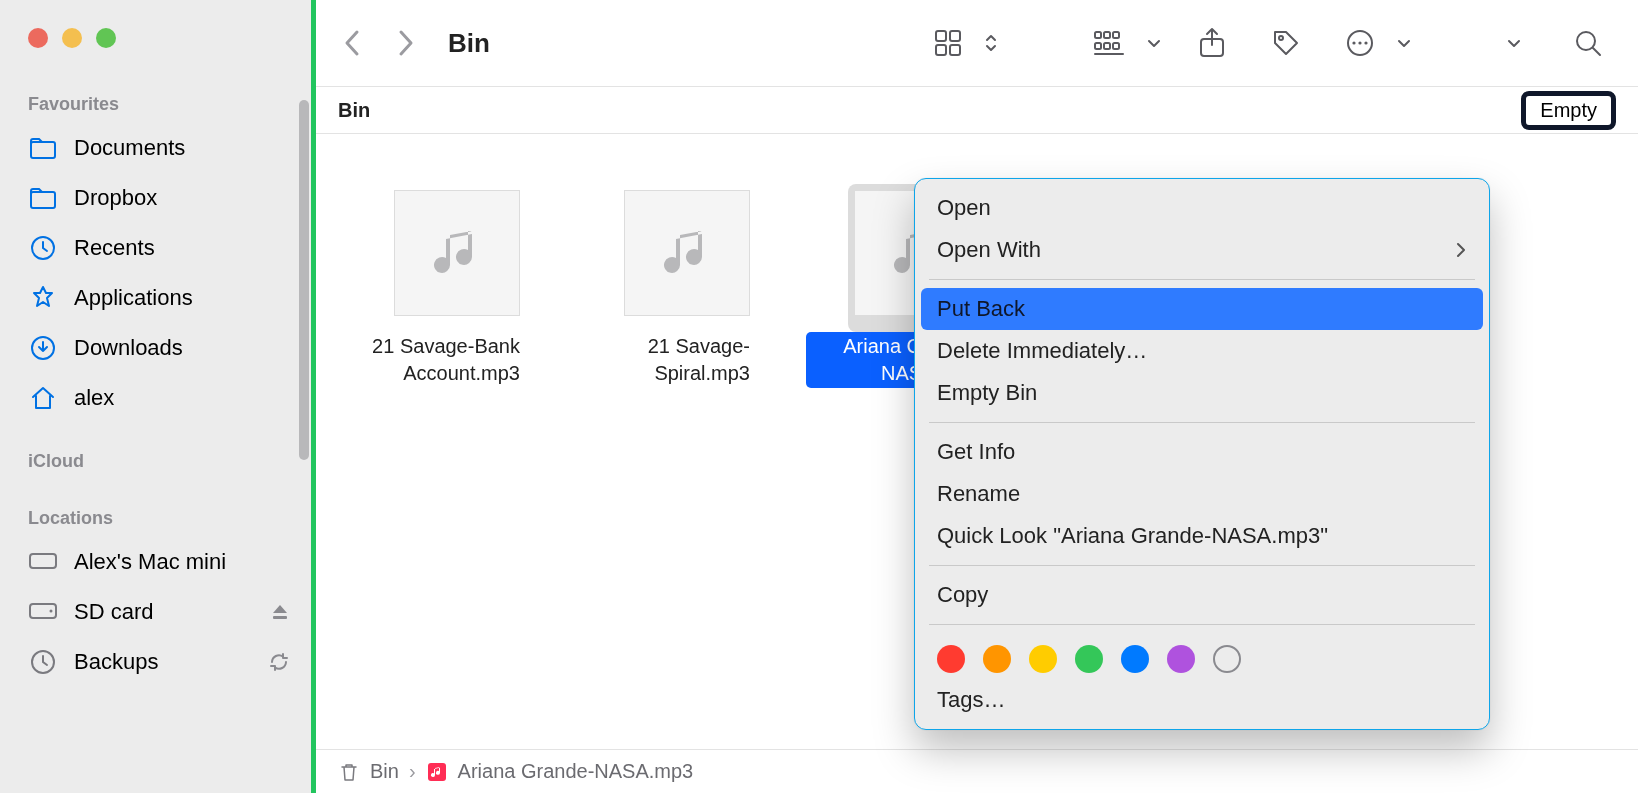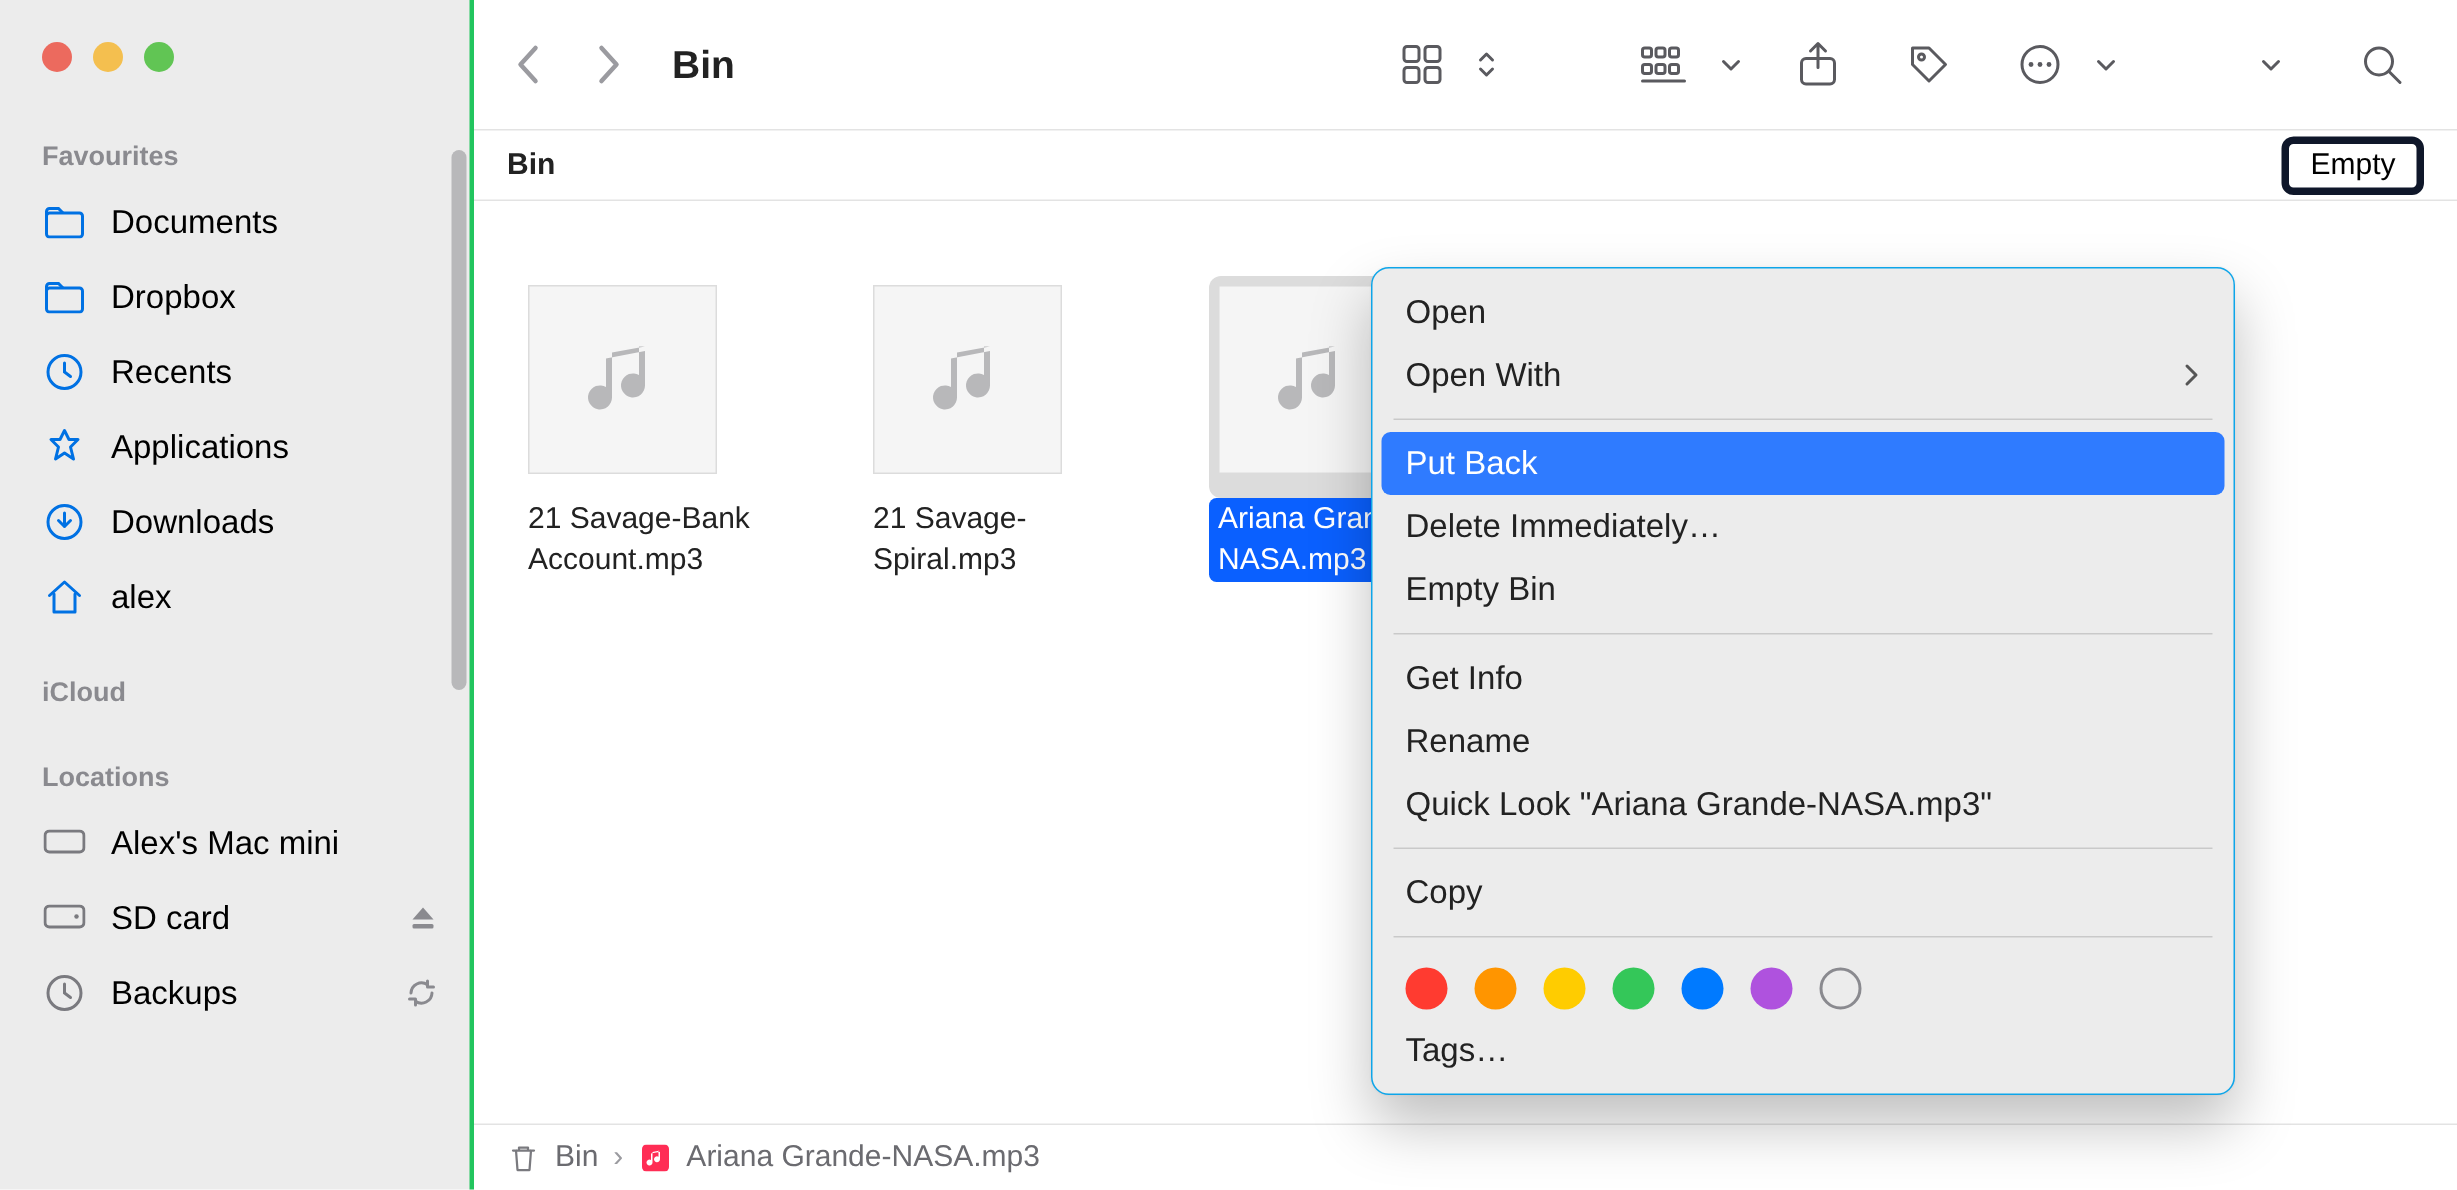--- a/index.html
+++ b/index.html
@@ -16,21 +16,21 @@
   }
   .window {
     display: flex;
     width: 100%;
     height: 100%;
   }
   
   .sidebar {
     width: 316px;
     background: #ececec;
-    border-right: 3px solid #22c55e;
+    border-right: 5px solid #22c55e;
     padding-top: 28px;
     position: relative;
   }
   .traffic-lights {
     display: flex;
     gap: 14px;
     padding-left: 28px;
     padding-bottom: 40px;
   }
   .traffic-light {
@@ -135,21 +135,21 @@
   .content {
     flex: 1;
     position: relative;
     padding: 50px 30px;
     display: flex;
     gap: 50px;
     align-items: flex-start;
   }
   .file-item {
     width: 180px;
-    text-align: left;
+    text-align: right;
   }
   .file-thumb {
     width: 126px; height: 126px;
     margin: 0 auto 10px;
     background: #f5f5f5;
     border: 1px solid #dcdcdc;
     display: flex; align-items: center; justify-content: center;
     color: #b8b8ba;
   }
   .file-item.selected .thumb-wrap {
@@ -200,21 +200,21 @@
     padding: 8px 0;
     font-size: 22px;
   }
   .menu-item {
     padding: 8px 22px;
     display: flex;
     align-items: center;
   }
   .menu-item.hover {
     background: #2f7bff;
-    color: #ffffff;
+    color: #0f172a;
     border-radius: 6px;
     margin: 0 6px;
     padding: 8px 16px;
   }
   .menu-item .chev {
     margin-left: auto;
     color: #555;
   }
   .menu-sep {
     height: 1px;

